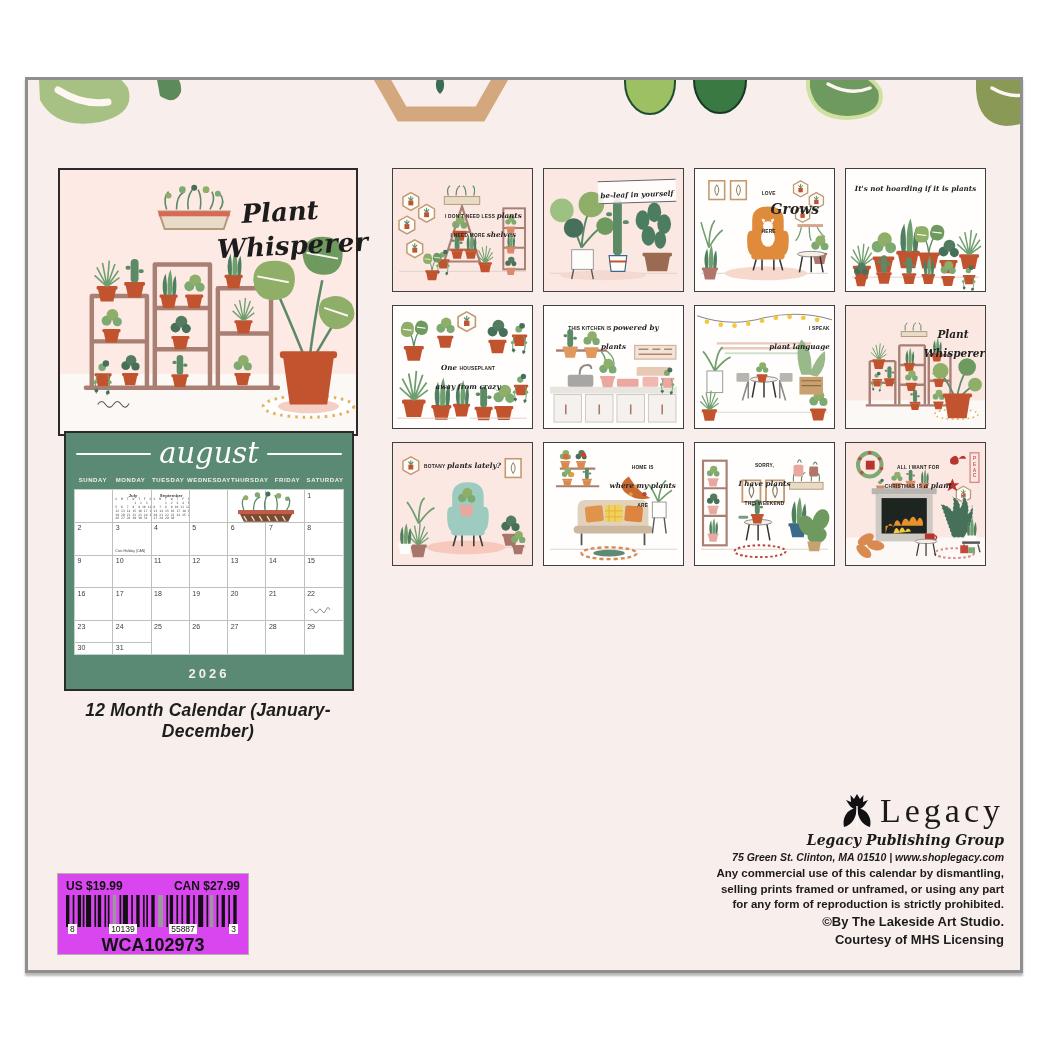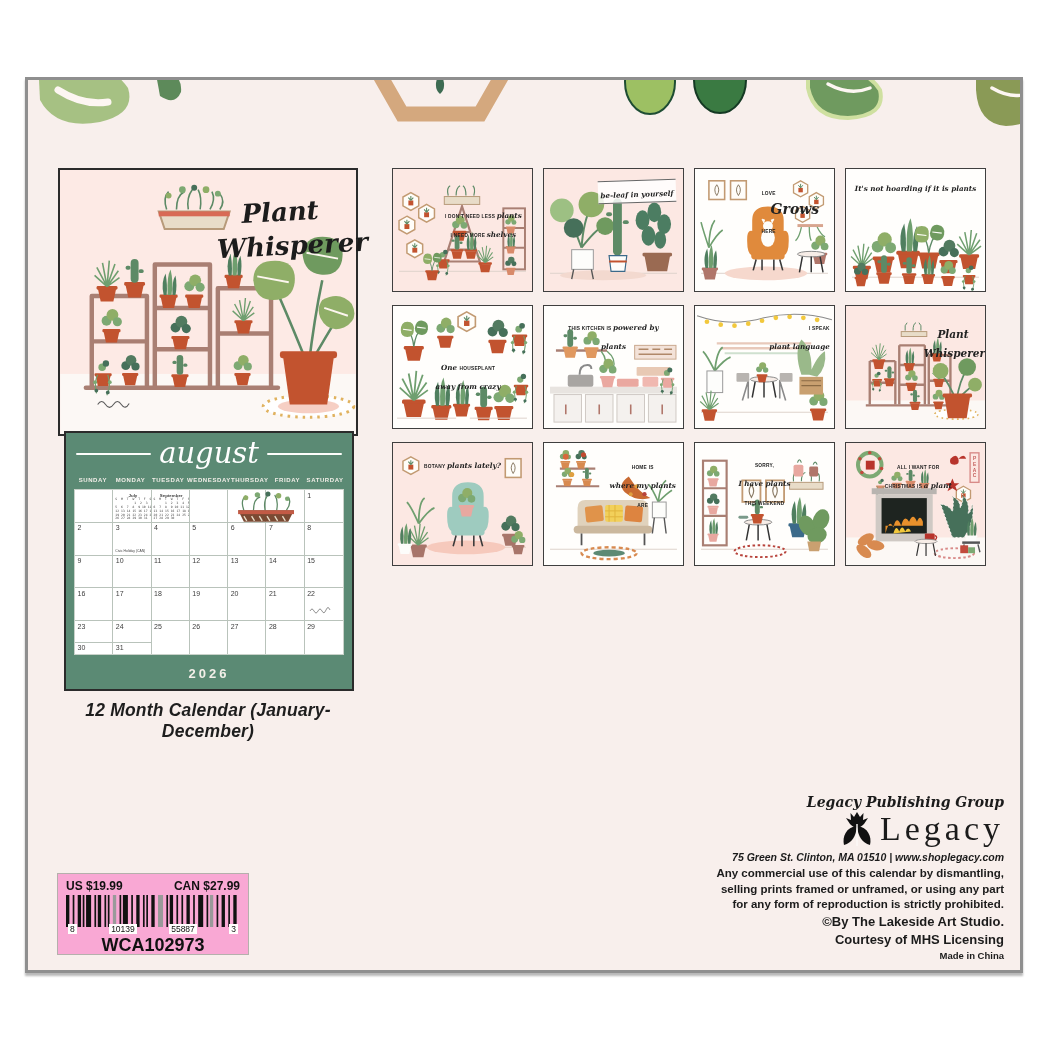--- a/index.html
+++ b/index.html
@@ -63,21 +63,21 @@
   .t6 .cap { left:8%; top:7%; width:84%; text-align:center; }
   .t7 .cap { left:50%; top:7%; width:47%; text-align:right; }
   .t8 .cap { left:56%; top:14%; width:42%; text-align:center; }
   .t8 .cap .scr { font-size:10.5px; }
   .t9 .cap { left:14%; top:8%; width:72%; text-align:center; }
   .t10 .cap { left:22%; top:7%; width:56%; text-align:center; }
   .t11 .cap { left:46%; top:9%; width:50%; text-align:center; }
   .t12 .cap { left:26%; top:9%; width:52%; text-align:center; }
   
   #barcode { position:absolute; left:29px; top:793px; width:192px; height:82px;
-             background:#f9a8d4; border:1px solid #b5b0ac; padding:5px 8px 4px; }
+             background:#d946ef; border:1px solid #b5b0ac; padding:5px 8px 4px; }
   #bc-prices { display:flex; justify-content:space-between; font-size:12px; font-weight:700; color:#111; }
   #bc-bars { margin-top:2px; height:32px; }
   #bc-digits { display:flex; justify-content:space-between; font-size:8.5px; color:#111; margin-top:-7px;
                padding:0 2px; background:transparent; }
   #bc-digits span { background:#fffefd; padding:0 2px; }
   #bc-sku { text-align:center; font-size:18px; font-weight:700; color:#111; margin-top:1px; }
   
   #publisher { position:absolute; right:16px; top:712px; width:420px; text-align:right; color:#1b1b1b; }
   #pub-logo-row { display:flex; justify-content:flex-end; align-items:center; gap:6px; }
   #pub-wordmark { font-family:"Liberation Serif", serif; font-size:34px; letter-spacing:4px; font-weight:500; }
@@ -857,34 +857,33 @@
     <div id="bc-digits">
       <span>8</span>
       <span>10139</span>
       <span>55887</span>
       <span>3</span>
     </div>
     <div id="bc-sku">WCA102973</div>
   </div>
 
   <div id="publisher">
-    <div id="pub-group">Legacy Publishing Group</div>
     <div id="pub-logo-row">
       <svg width="34" height="38" viewBox="0 0 34 38">
         <path d="M17,2 l3,5 3.5,-4 -0.5,7 5,-2 -4,6 c-2,2.5 -5,3.5 -7,3.5 c-2,0 -5,-1 -7,-3.5 l-4,-6 5,2 -0.5,-7 3.5,4 Z" fill="#111"></path>
         <path d="M17,16 C6,17 2,27 4,35 C12,33 16,26 17,16 Z" fill="#111"></path>
         <path d="M17,16 C28,17 32,27 30,35 C22,33 18,26 17,16 Z" fill="#111"></path>
         <path d="M17,14 v22" stroke="#fdfaf8" stroke-width="1.4"></path>
       </svg>
       <span id="pub-wordmark">Legacy</span>
     </div>
+    <div id="pub-group">Legacy Publishing Group</div>
     <div id="pub-address">75 Green St. Clinton, MA 01510 | www.shoplegacy.com</div>
     <div class="legal-block">
       <div class="pub-legal">Any commercial use of this calendar by dismantling,</div>
       <div class="pub-legal">selling prints framed or unframed, or using any part</div>
       <div class="pub-legal">for any form of reproduction is strictly prohibited.</div>
     </div>
     <div id="pub-copy">©By The Lakeside Art Studio.</div>
     <div id="pub-courtesy">Courtesy of MHS Licensing</div>
-    <div id="pub-made">Made in China</div>
   </div>
 
 </div>
 
 </body></html>

